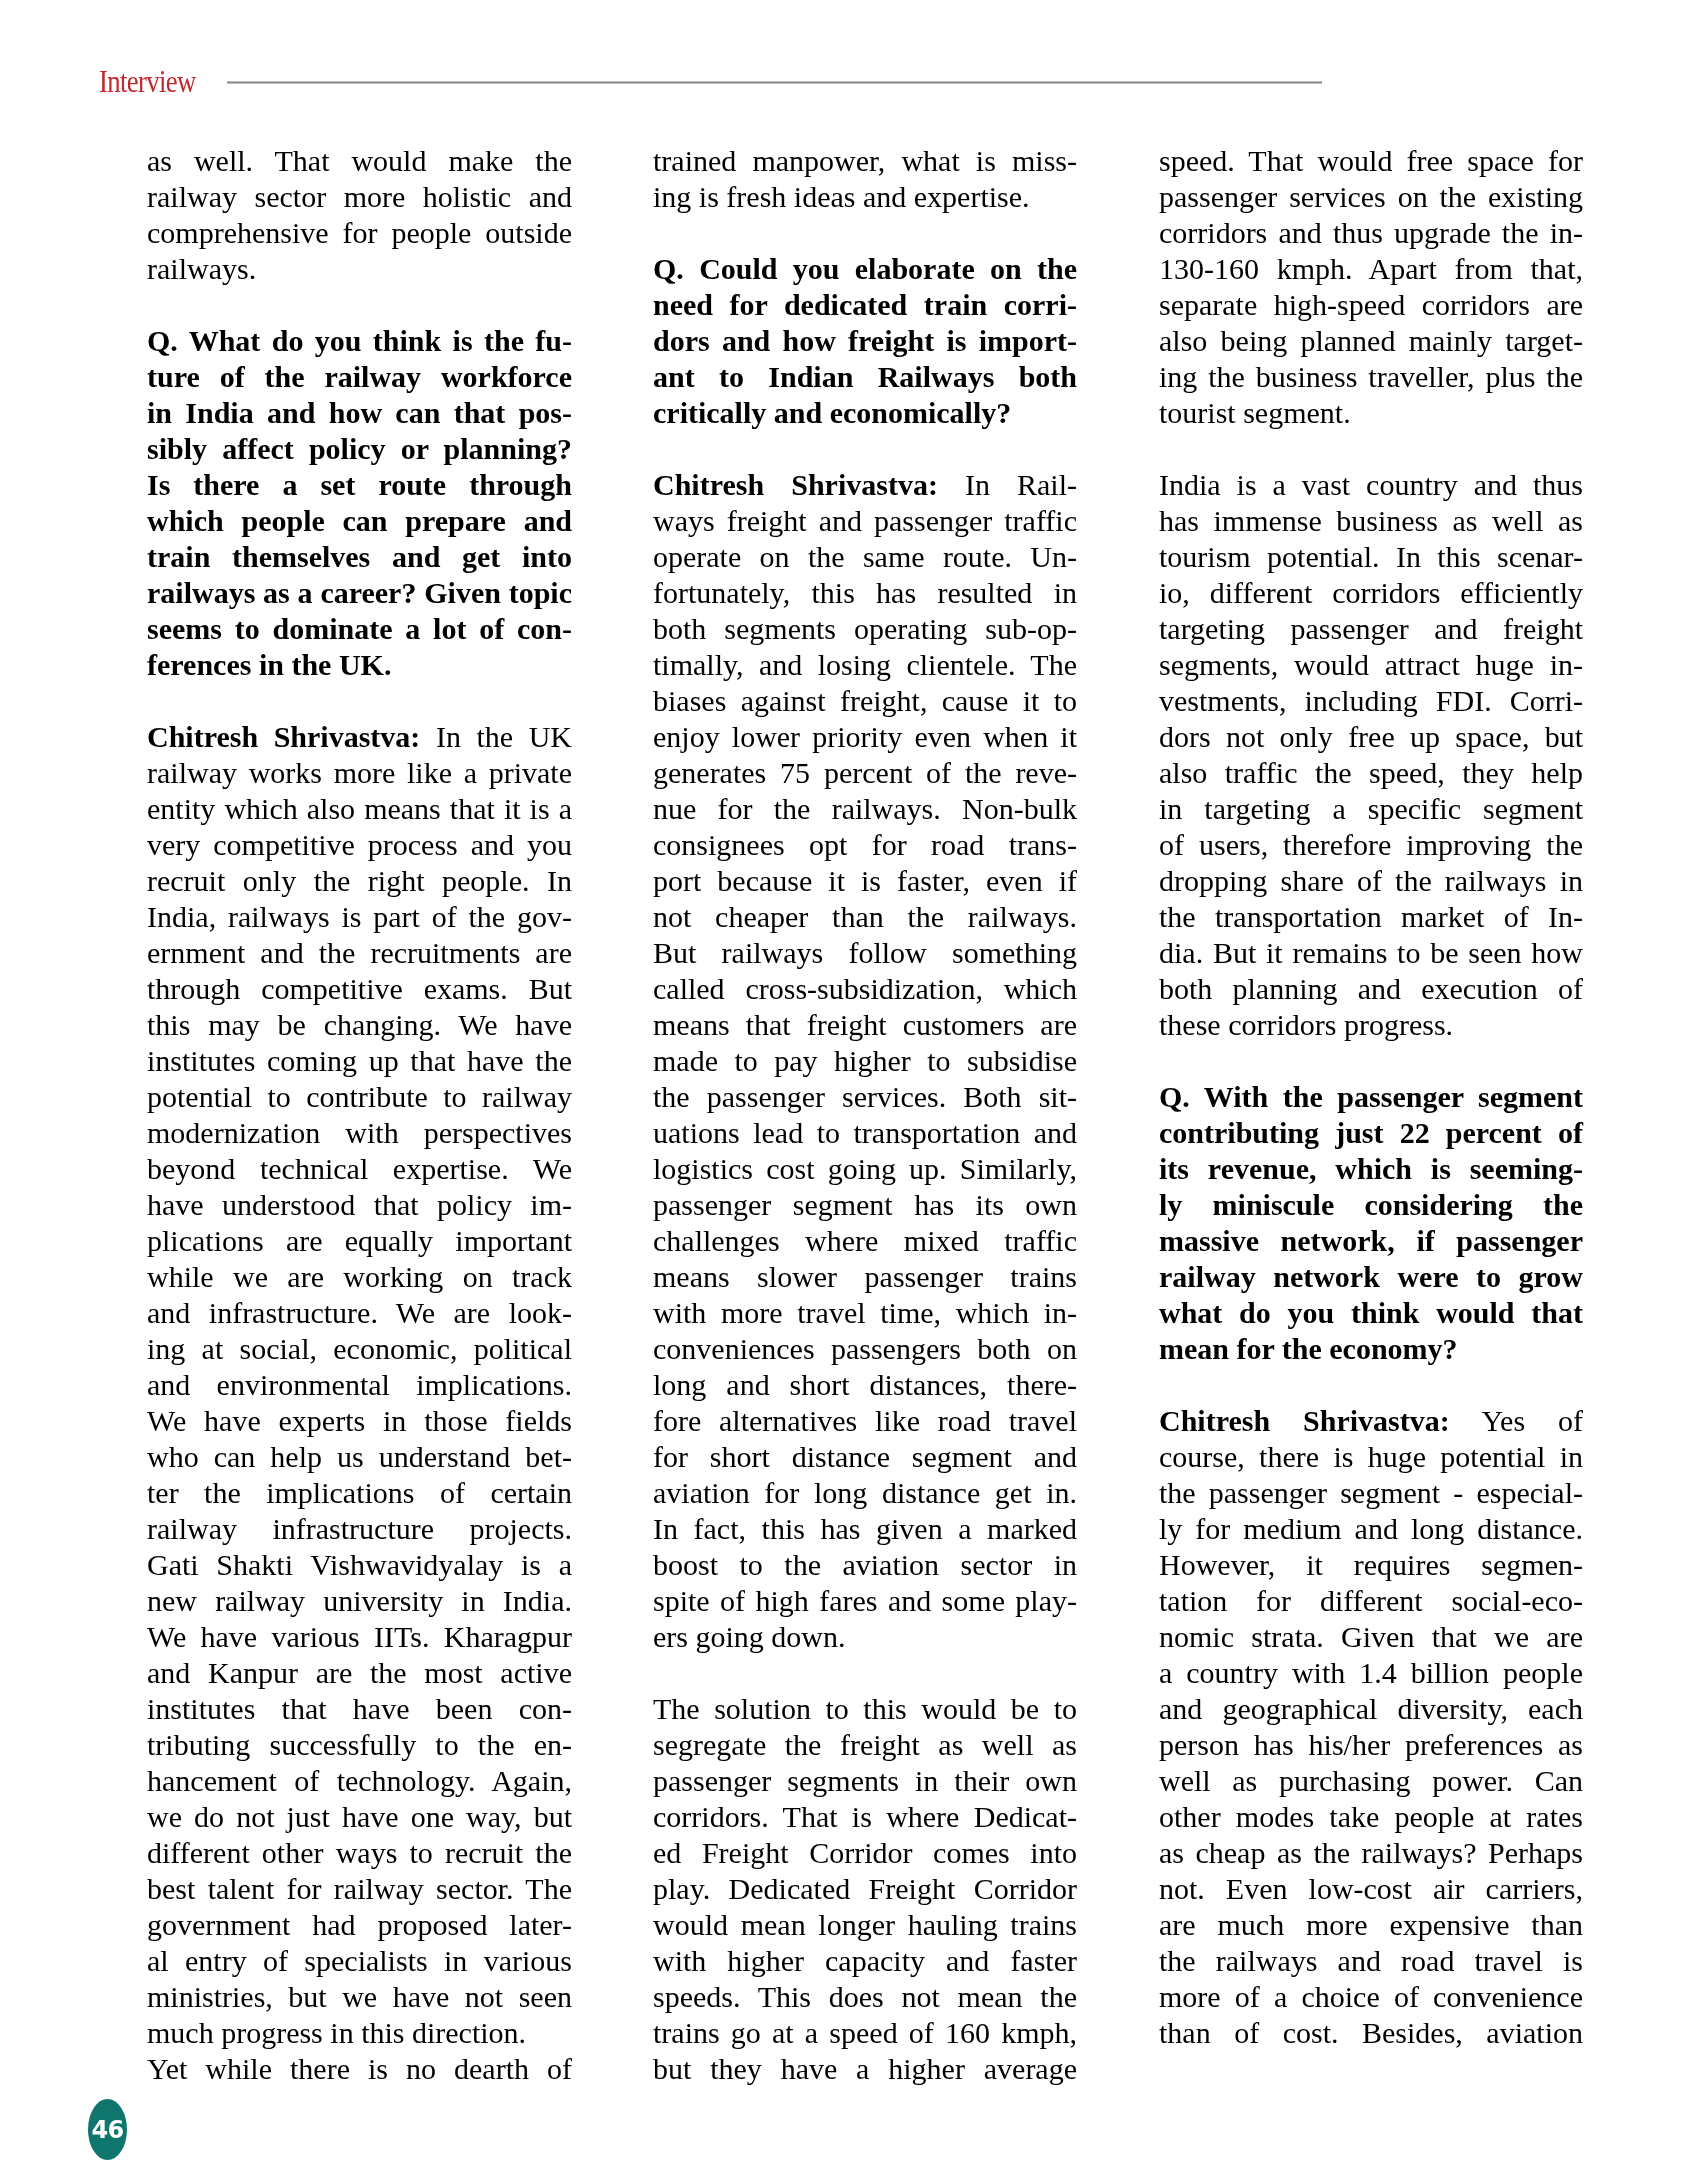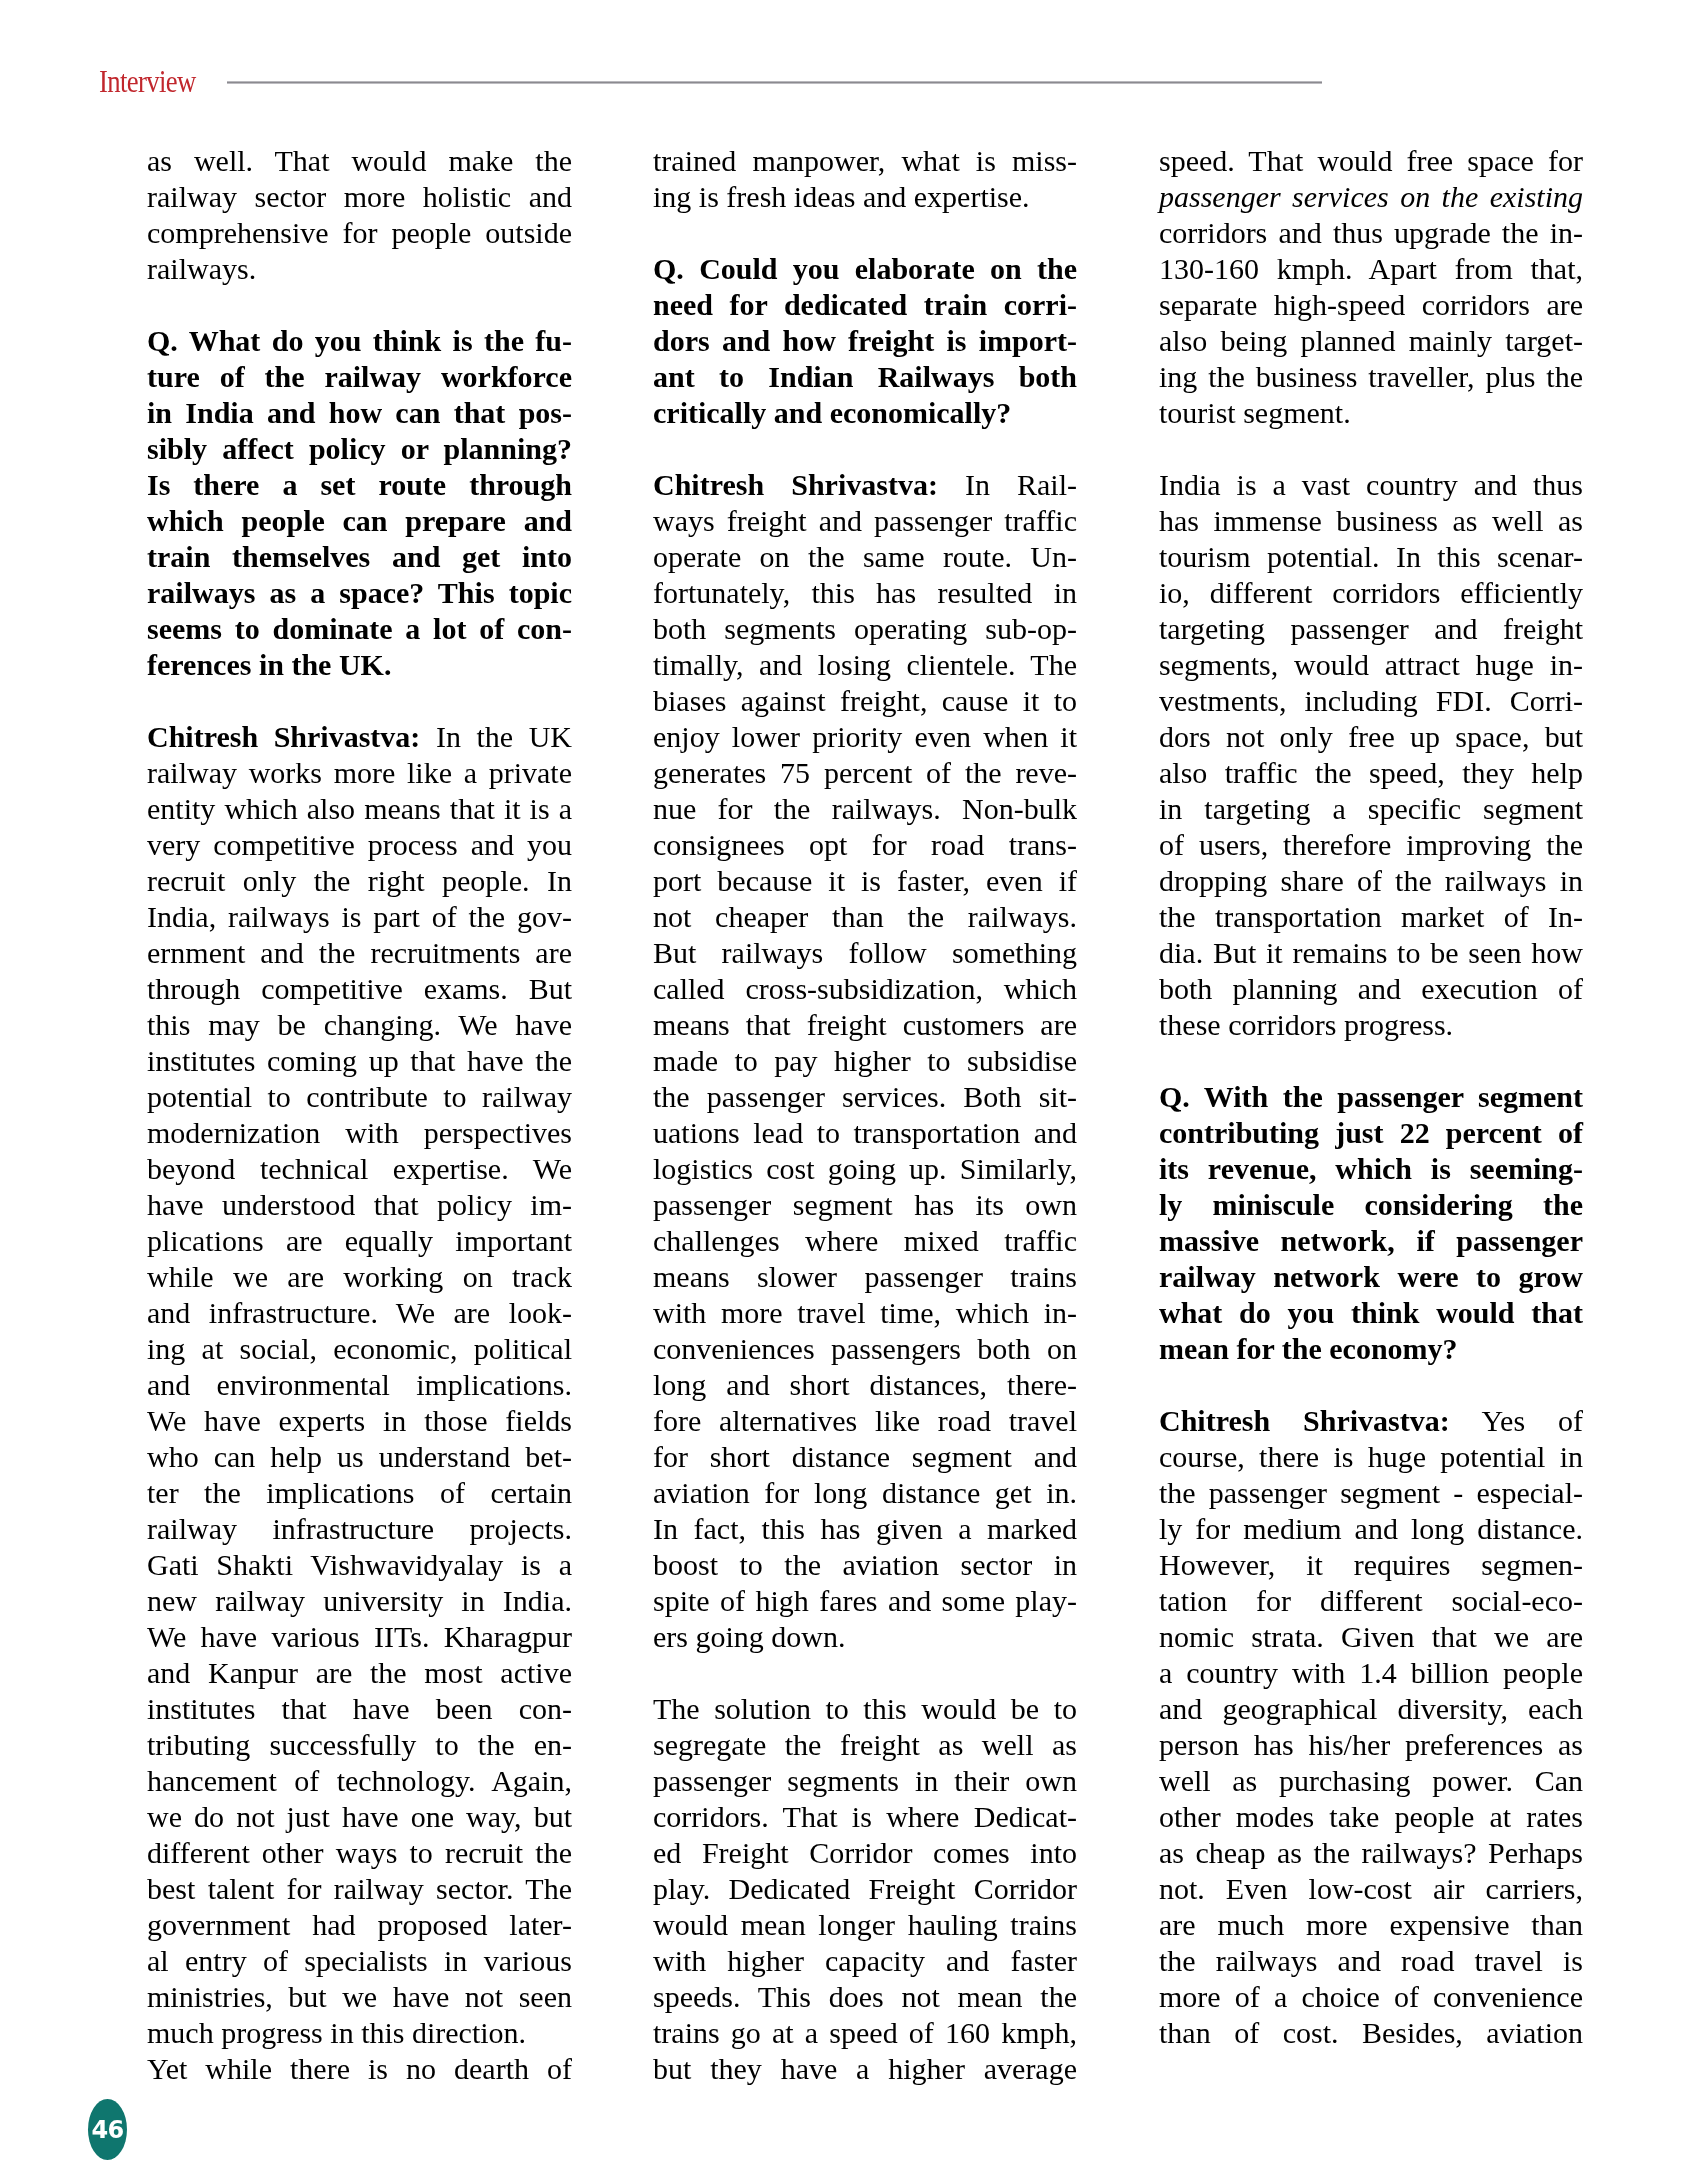--- a/index.html
+++ b/index.html
@@ -46,21 +46,21 @@
       <span class="line j" style="white-space: normal; display: block; text-align: justify; width: 425px; text-align-last: justify;">comprehensive for people outside</span>
       <span class="line" style="white-space: nowrap; display: block; text-align: left; width: 425px;">railways.</span>
       <span class="line blank"></span>
       <span class="line j q" style="white-space: normal; display: block; text-align: justify; width: 425px; text-align-last: justify;">Q. What do you think is the fu-</span>
       <span class="line j q" style="white-space: normal; display: block; text-align: justify; width: 425px; text-align-last: justify;">ture of the railway workforce</span>
       <span class="line j q" style="white-space: normal; display: block; text-align: justify; width: 425px; text-align-last: justify;">in India and how can that pos-</span>
       <span class="line j q" style="white-space: normal; display: block; text-align: justify; width: 425px; text-align-last: justify;">sibly affect policy or planning?</span>
       <span class="line j q" style="white-space: normal; display: block; text-align: justify; width: 425px; text-align-last: justify;">Is there a set route through</span>
       <span class="line j q" style="white-space: normal; display: block; text-align: justify; width: 425px; text-align-last: justify;">which people can prepare and</span>
       <span class="line j q" style="white-space: normal; display: block; text-align: justify; width: 425px; text-align-last: justify;">train themselves and get into</span>
-      <span class="line j q" style="white-space: normal; display: block; text-align: justify; width: 425px; text-align-last: justify;">railways as a space? This topic</span>
+      <span class="line j q" style="white-space: normal; display: block; text-align: justify; width: 425px; text-align-last: justify;">railways as a career? Given topic</span>
       <span class="line j q" style="white-space: normal; display: block; text-align: justify; width: 425px; text-align-last: justify;">seems to dominate a lot of con-</span>
       <span class="line q" style="white-space: nowrap; display: block; text-align: left; width: 425px;">ferences in the UK.</span>
       <span class="line blank"></span>
       <span class="line j" style="white-space: normal; display: block; text-align: justify; width: 425px; text-align-last: justify;"><span class="spk">Chitresh Shrivastva:</span><span> In the UK</span></span>
       <span class="line j" style="white-space: normal; display: block; text-align: justify; width: 425px; text-align-last: justify;">railway works more like a private</span>
       <span class="line j" style="white-space: normal; display: block; text-align: justify; width: 425px; text-align-last: justify;">entity which also means that it is a</span>
       <span class="line j" style="white-space: normal; display: block; text-align: justify; width: 425px; text-align-last: justify;">very competitive process and you</span>
       <span class="line j" style="white-space: normal; display: block; text-align: justify; width: 425px; text-align-last: justify;">recruit only the right people. In</span>
       <span class="line j" style="white-space: normal; display: block; text-align: justify; width: 425px; text-align-last: justify;">India, railways is part of the gov-</span>
       <span class="line j" style="white-space: normal; display: block; text-align: justify; width: 425px; text-align-last: justify;">ernment and the recruitments are</span>
@@ -147,21 +147,21 @@
       <span class="line j" style="white-space: normal; display: block; text-align: justify; width: 424px; text-align-last: justify;">ed Freight Corridor comes into</span>
       <span class="line j" style="white-space: normal; display: block; text-align: justify; width: 424px; text-align-last: justify;">play. Dedicated Freight Corridor</span>
       <span class="line j" style="white-space: normal; display: block; text-align: justify; width: 424px; text-align-last: justify;">would mean longer hauling trains</span>
       <span class="line j" style="white-space: normal; display: block; text-align: justify; width: 424px; text-align-last: justify;">with higher capacity and faster</span>
       <span class="line j" style="white-space: normal; display: block; text-align: justify; width: 424px; text-align-last: justify;">speeds. This does not mean the</span>
       <span class="line j" style="white-space: normal; display: block; text-align: justify; width: 424px; text-align-last: justify;">trains go at a speed of 160 kmph,</span>
       <span class="line j" style="white-space: normal; display: block; text-align: justify; width: 424px; text-align-last: justify;">but they have a higher average</span>
     </div>
   <div class="column col-3">
       <span class="line j" style="white-space: normal; display: block; text-align: justify; width: 424px; text-align-last: justify;">speed. That would free space for</span>
-      <span class="line j" style="white-space: normal; display: block; text-align: justify; width: 424px; text-align-last: justify; font-style: italic;">passenger services on the existing</span>
+      <span class="line j" style="white-space: normal; display: block; text-align: justify; width: 424px; text-align-last: justify;">passenger services on the existing</span>
       <span class="line j" style="white-space: normal; display: block; text-align: justify; width: 424px; text-align-last: justify;">corridors and thus upgrade the in-</span>
       <span class="line j" style="white-space: normal; display: block; text-align: justify; width: 424px; text-align-last: justify;">130-160 kmph. Apart from that,</span>
       <span class="line j" style="white-space: normal; display: block; text-align: justify; width: 424px; text-align-last: justify;">separate high-speed corridors are</span>
       <span class="line j" style="white-space: normal; display: block; text-align: justify; width: 424px; text-align-last: justify;">also being planned mainly target-</span>
       <span class="line j" style="white-space: normal; display: block; text-align: justify; width: 424px; text-align-last: justify;">ing the business traveller, plus the</span>
       <span class="line" style="white-space: nowrap; display: block; text-align: left; width: 424px;">tourist segment.</span>
       <span class="line blank"></span>
       <span class="line j" style="white-space: normal; display: block; text-align: justify; width: 424px; text-align-last: justify;">India is a vast country and thus</span>
       <span class="line j" style="white-space: normal; display: block; text-align: justify; width: 424px; text-align-last: justify;">has immense business as well as</span>
       <span class="line j" style="white-space: normal; display: block; text-align: justify; width: 424px; text-align-last: justify;">tourism potential. In this scenar-</span>

